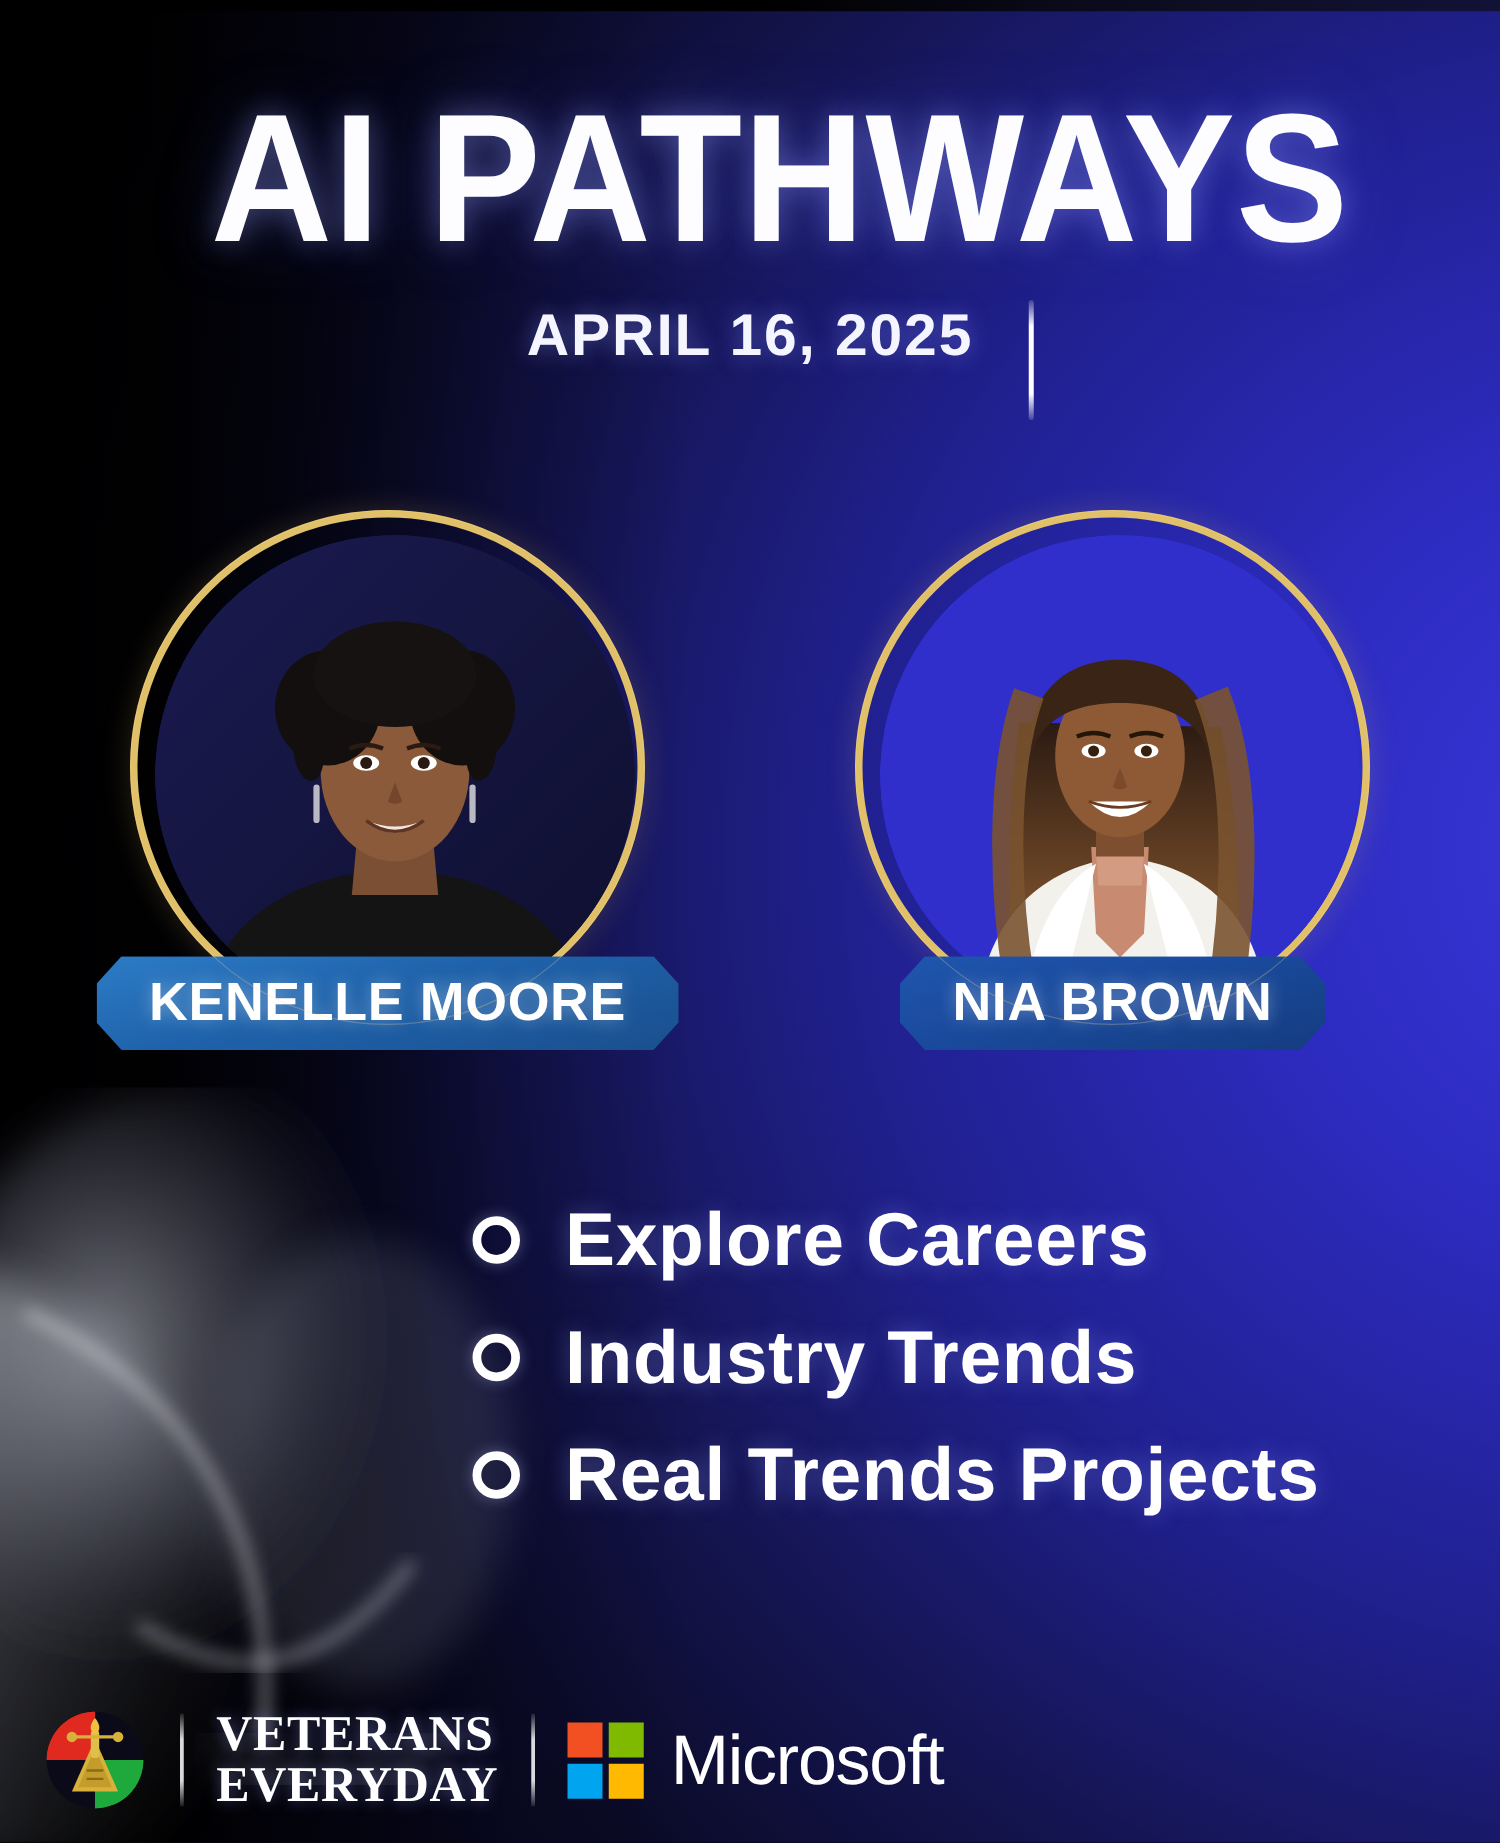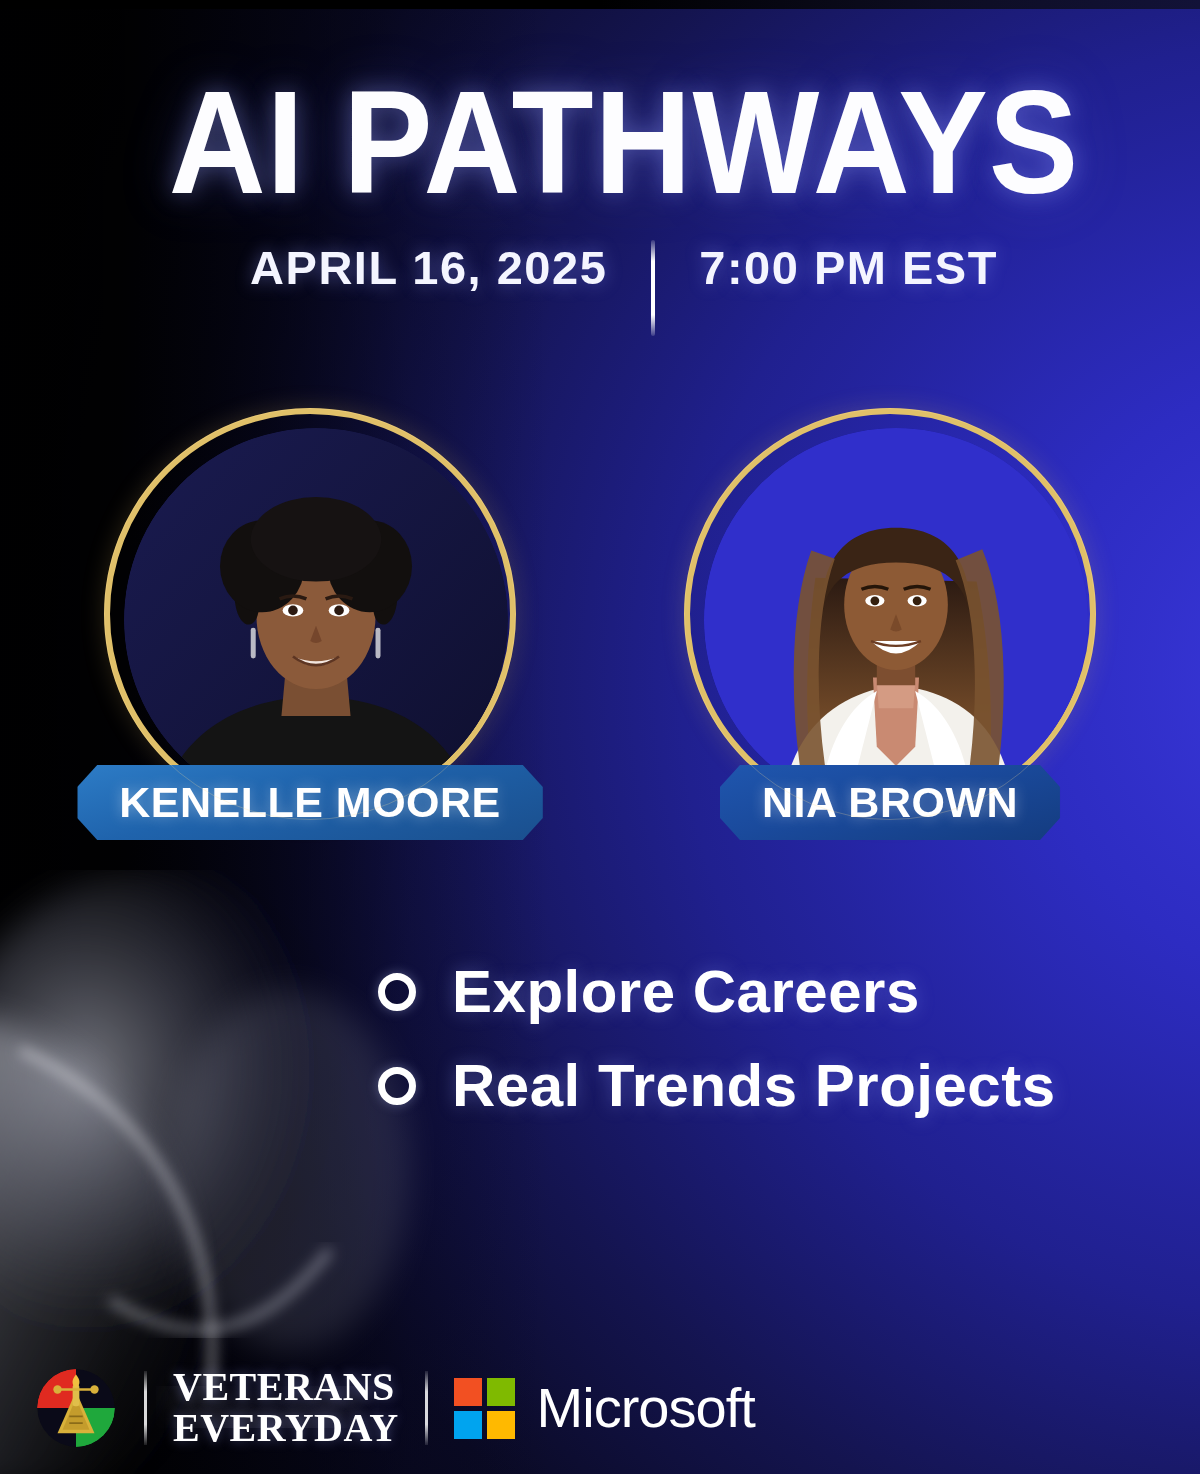--- a/index.html
+++ b/index.html
@@ -214,21 +214,20 @@
       <path d="M215 520 C 260 560, 330 570, 400 520" stroke="#dfe2ee" stroke-opacity=".28" stroke-width="12" fill="none" filter="url(#blur1)"></path>
       <ellipse cx="330" cy="300" rx="120" ry="180" fill="#b9bdd2" opacity=".14" filter="url(#blur1)"></ellipse>
     </svg>
   </div>
 
   <div class="header">
     <div class="title">AI PATHWAYS</div>
     <div class="meta">
       <div class="meta-text meta-date">APRIL 16, 2025</div>
       <div class="meta-divider"></div>
-      <div class="meta-text meta-time">7:00 PM EST</div>
     </div>
   </div>
 
   <div class="speakers">
 
     <div class="speaker">
       <div class="ring">
         <div class="photo">
           <svg viewBox="0 0 200 200">
             <defs>
@@ -340,20 +339,24 @@
 
   </div>
 
   <div class="bullets">
     <div class="bullet">
       <div class="bullet-dot"></div>
       <div class="bullet-label">Explore Careers</div>
     </div>
     <div class="bullet">
       <div class="bullet-dot"></div>
+      <div class="bullet-label">Industry Trends</div>
+    </div>
+    <div class="bullet">
+      <div class="bullet-dot"></div>
       <div class="bullet-label">Real Trends Projects</div>
     </div>
   </div>
 
   <div class="footer">
 
     <div class="emblem">
       <svg viewBox="0 0 100 100">
         <defs>
             <clipPath id="ec">

